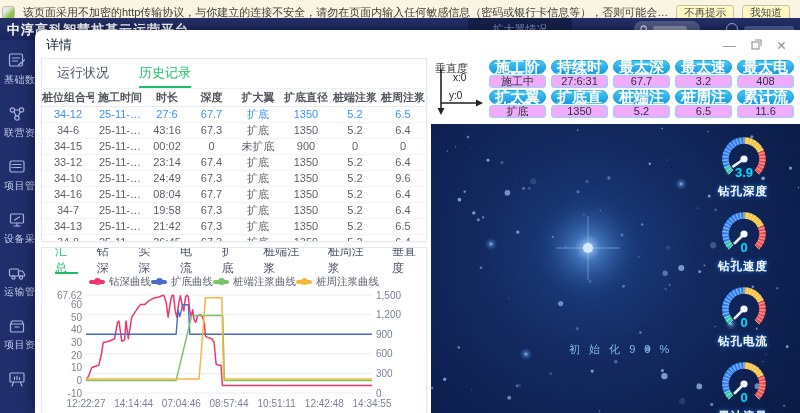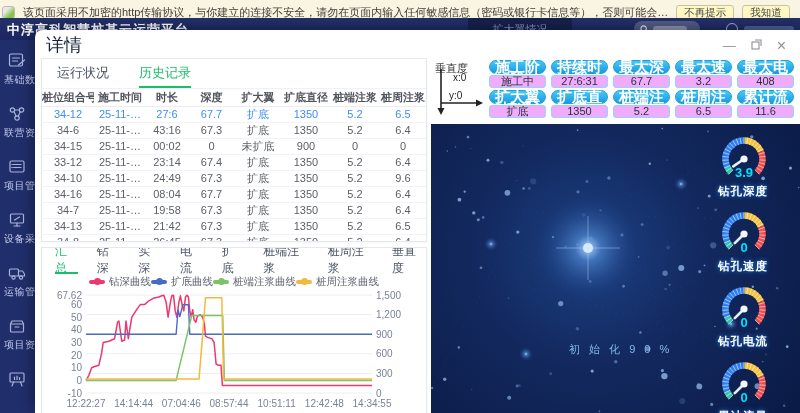--- a/index.html
+++ b/index.html
@@ -29,21 +29,21 @@
   .sidebar { position:absolute; left:0; top:40px; width:35px; height:373px; background:#202e6b; overflow:hidden; }
   .sb-item { height:53px; display:flex; flex-direction:column; align-items:flex-start; padding:12px 0 0 4px; cursor:pointer; }
   .sb-icon { width:20px; height:18px; color:#aab3dd; margin-left:3px; }
   .sb-icon svg { width:20px; height:18px; }
   .sb-label { font-size:10px; color:#c2c9ea; white-space:nowrap; margin-top:3px; letter-spacing:.5px; }
 
   
   .modal { position:absolute; left:35px; top:30px; right:0; bottom:0; background:#fff;
     border-radius:8px 0 0 0; box-shadow:-2px -2px 14px rgba(0,0,0,.35); overflow:hidden; }
   .modal-hd { height:26px; display:flex; align-items:center; padding:0 14px 0 11px; }
-  .modal-title { font-size:18px; color:#17233d; margin-top:4px; }
+  .modal-title { font-size:13px; color:#17233d; margin-top:4px; }
   .modal-ctrls { margin-left:auto; display:flex; align-items:center; gap:15px; color:#8c9096; margin-top:4px; }
   .mc { font-size:13px; line-height:13px; cursor:pointer; }
   .mc.close { font-size:16px; }
   .modal-body { position:absolute; top:26px; left:0; right:0; bottom:0; display:flex; }
 
   
   .left-col { width:396px; padding:2px 4px 0 6px; flex:0 0 auto; }
   .card { background:#fff; border:1px solid #e5e8ee; border-radius:0; box-shadow:0 1px 2px rgba(0,0,0,.04); overflow:hidden; }
   .card1 { height:184px; margin-bottom:5px; }
   .tabs-row { height:30px; display:flex; gap:30px; padding-left:15px; border-bottom:1px solid #f0f1f4; }

